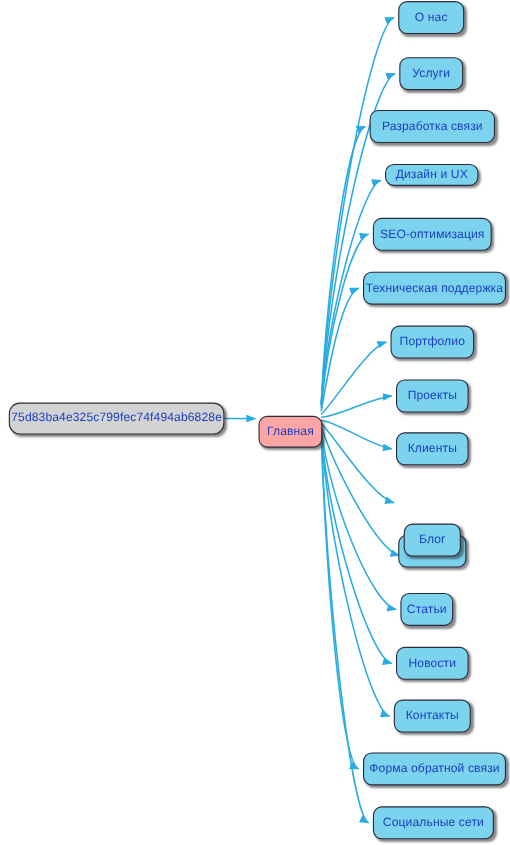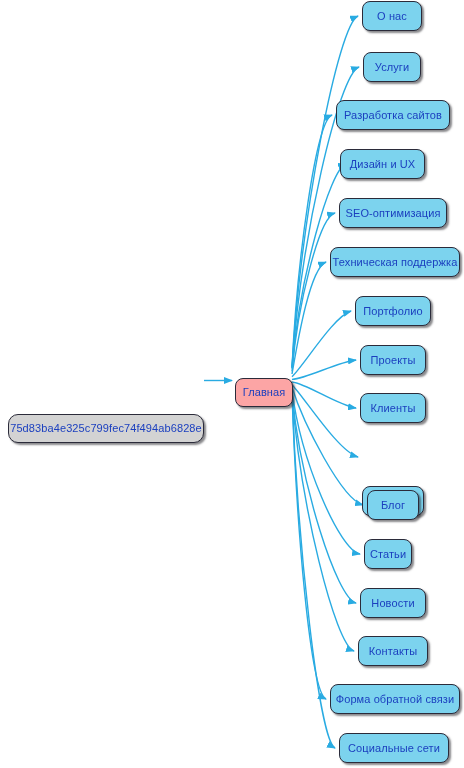--- a/index.html
+++ b/index.html
@@ -86,57 +86,57 @@
         <path d="M 292.0 387.3 C 303.7 424.3, 341.7 498.9, 363.0 505.0" marker-end="url(#arrowhead)"></path>
         <path d="M 292.0 390.0 C 300.8 461.2, 339.6 550.3, 360.0 554.0" marker-end="url(#arrowhead)"></path>
         <path d="M 292.0 392.7 C 300.2 484.0, 336.8 598.2, 356.0 603.0" marker-end="url(#arrowhead)"></path>
         <path d="M 292.0 393.5 C 300.0 504.4, 335.4 645.2, 354.0 651.0" marker-end="url(#arrowhead)"></path>
         <path d="M 292.0 393.5 C 296.4 524.1, 310.0 692.1, 326.0 699.0" marker-end="url(#arrowhead)"></path>
         <path d="M 292.0 393.5 C 297.5 544.2, 319.0 740.1, 335.0 748.0" marker-end="url(#arrowhead)"></path>
       </g>
   </svg>
 
   <div id="nodes-layer">
-      <div class="node node-root" style="left: 8px; top: 366px; width: 196px; height: 29px; margin-top: 48px;">
+      <div class="node node-root" style="left: 8px; top: 366px; width: 196px; height: 29px;">
         <span class="node-label">75d83ba4e325c799fec74f494ab6828e</span>
       </div>
       <div class="node node-hub" style="left: 235px; top: 366px; width: 58px; height: 29px;">
         <span class="node-label">Главная</span>
       </div>
       <div class="node node-leaf" style="left: 362px; top: 1px; width: 60px; height: 30px;">
         <span class="node-label">О нас</span>
       </div>
       <div class="node node-leaf" style="left: 363px; top: 52px; width: 58px; height: 30px;">
         <span class="node-label">Услуги</span>
       </div>
       <div class="node node-leaf" style="left: 336px; top: 100px; width: 114px; height: 30px;">
-        <span class="node-label">Разработка сайтов</span>
+        <span class="node-label">Разработка связи</span>
       </div>
-      <div class="node node-leaf" style="left: 340px; top: 149px; width: 85px; height: 30px; align-items: center;">
+      <div class="node node-leaf" style="left: 350px; top: 149px; width: 85px; height: 20px; align-items: center;">
         <span class="node-label">Дизайн и UX</span>
       </div>
       <div class="node node-leaf" style="left: 339px; top: 198px; width: 108px; height: 30px;">
         <span class="node-label">SEO-оптимизация</span>
       </div>
       <div class="node node-leaf" style="left: 330px; top: 247px; width: 130px; height: 30px;">
         <span class="node-label">Техническая поддержка</span>
       </div>
       <div class="node node-leaf" style="left: 355px; top: 296px; width: 76px; height: 30px;">
         <span class="node-label">Портфолио</span>
       </div>
       <div class="node node-leaf" style="left: 360px; top: 345px; width: 66px; height: 30px;">
         <span class="node-label">Проекты</span>
       </div>
       <div class="node node-leaf" style="left: 360px; top: 393px; width: 66px; height: 30px;">
         <span class="node-label">Клиенты</span>
       </div>
       <div class="node node-leaf" style="left: 362px; top: 442px; width: 62px; height: 30px; margin-top: 44px;">
         <span class="node-label">Отзывы</span>
       </div>
-      <div class="node node-leaf" style="left: 367px; top: 490px; width: 52px; height: 30px;">
+      <div class="node node-leaf" style="left: 367px; top: 476px; width: 52px; height: 30px;">
         <span class="node-label">Блог</span>
       </div>
       <div class="node node-leaf" style="left: 364px; top: 539px; width: 48px; height: 30px;">
         <span class="node-label">Статьи</span>
       </div>
       <div class="node node-leaf" style="left: 360px; top: 588px; width: 66px; height: 30px;">
         <span class="node-label">Новости</span>
       </div>
       <div class="node node-leaf" style="left: 358px; top: 636px; width: 70px; height: 30px;">
         <span class="node-label">Контакты</span>

